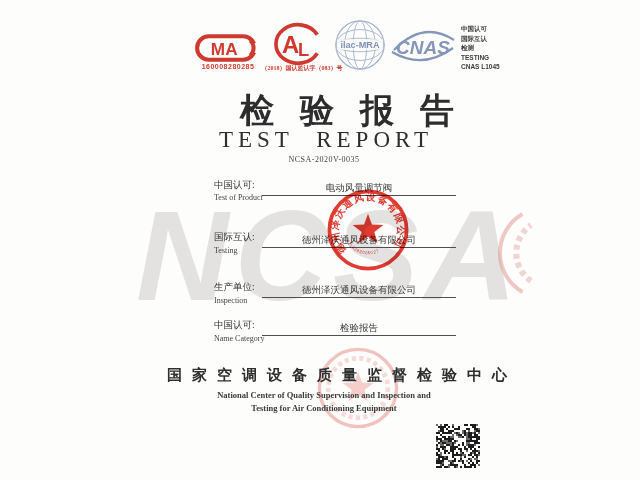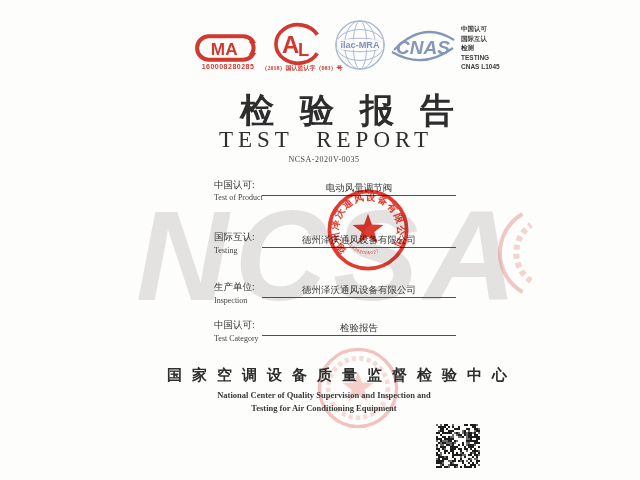--- a/index.html
+++ b/index.html
@@ -118,21 +118,21 @@
     <div class="lbl-en" style="top:246px">Testing</div>
     <div class="fline" style="top:234px">德州泽沃通风设备有限公司</div>
   </div>
   <div>
     <div class="lbl-cn" style="top:281px">生产单位:</div>
     <div class="lbl-en" style="top:296px">Inspection</div>
     <div class="fline" style="top:284px">德州泽沃通风设备有限公司</div>
   </div>
   <div>
     <div class="lbl-cn" style="top:319px">中国认可:</div>
-    <div class="lbl-en" style="top:334px">Test Category</div>
+    <div class="lbl-en" style="top:334px">Name Category</div>
     <div class="fline" style="top:322px">检验报告</div>
   </div>
 
   <div class="footer-cn">国家空调设备质量监督检验中心</div>
   <div class="footer-en1">National Center of Quality Supervision and Inspection and</div>
   <div class="footer-en2">Testing for Air Conditioning Equipment</div>
 
   <svg class="seal-main" viewBox="0 0 124 124">
     <defs>
       <path id="sealTopArc" d="M 30.9 93.1 A 44 44 0 1 1 93.1 93.1" fill="none"></path>

